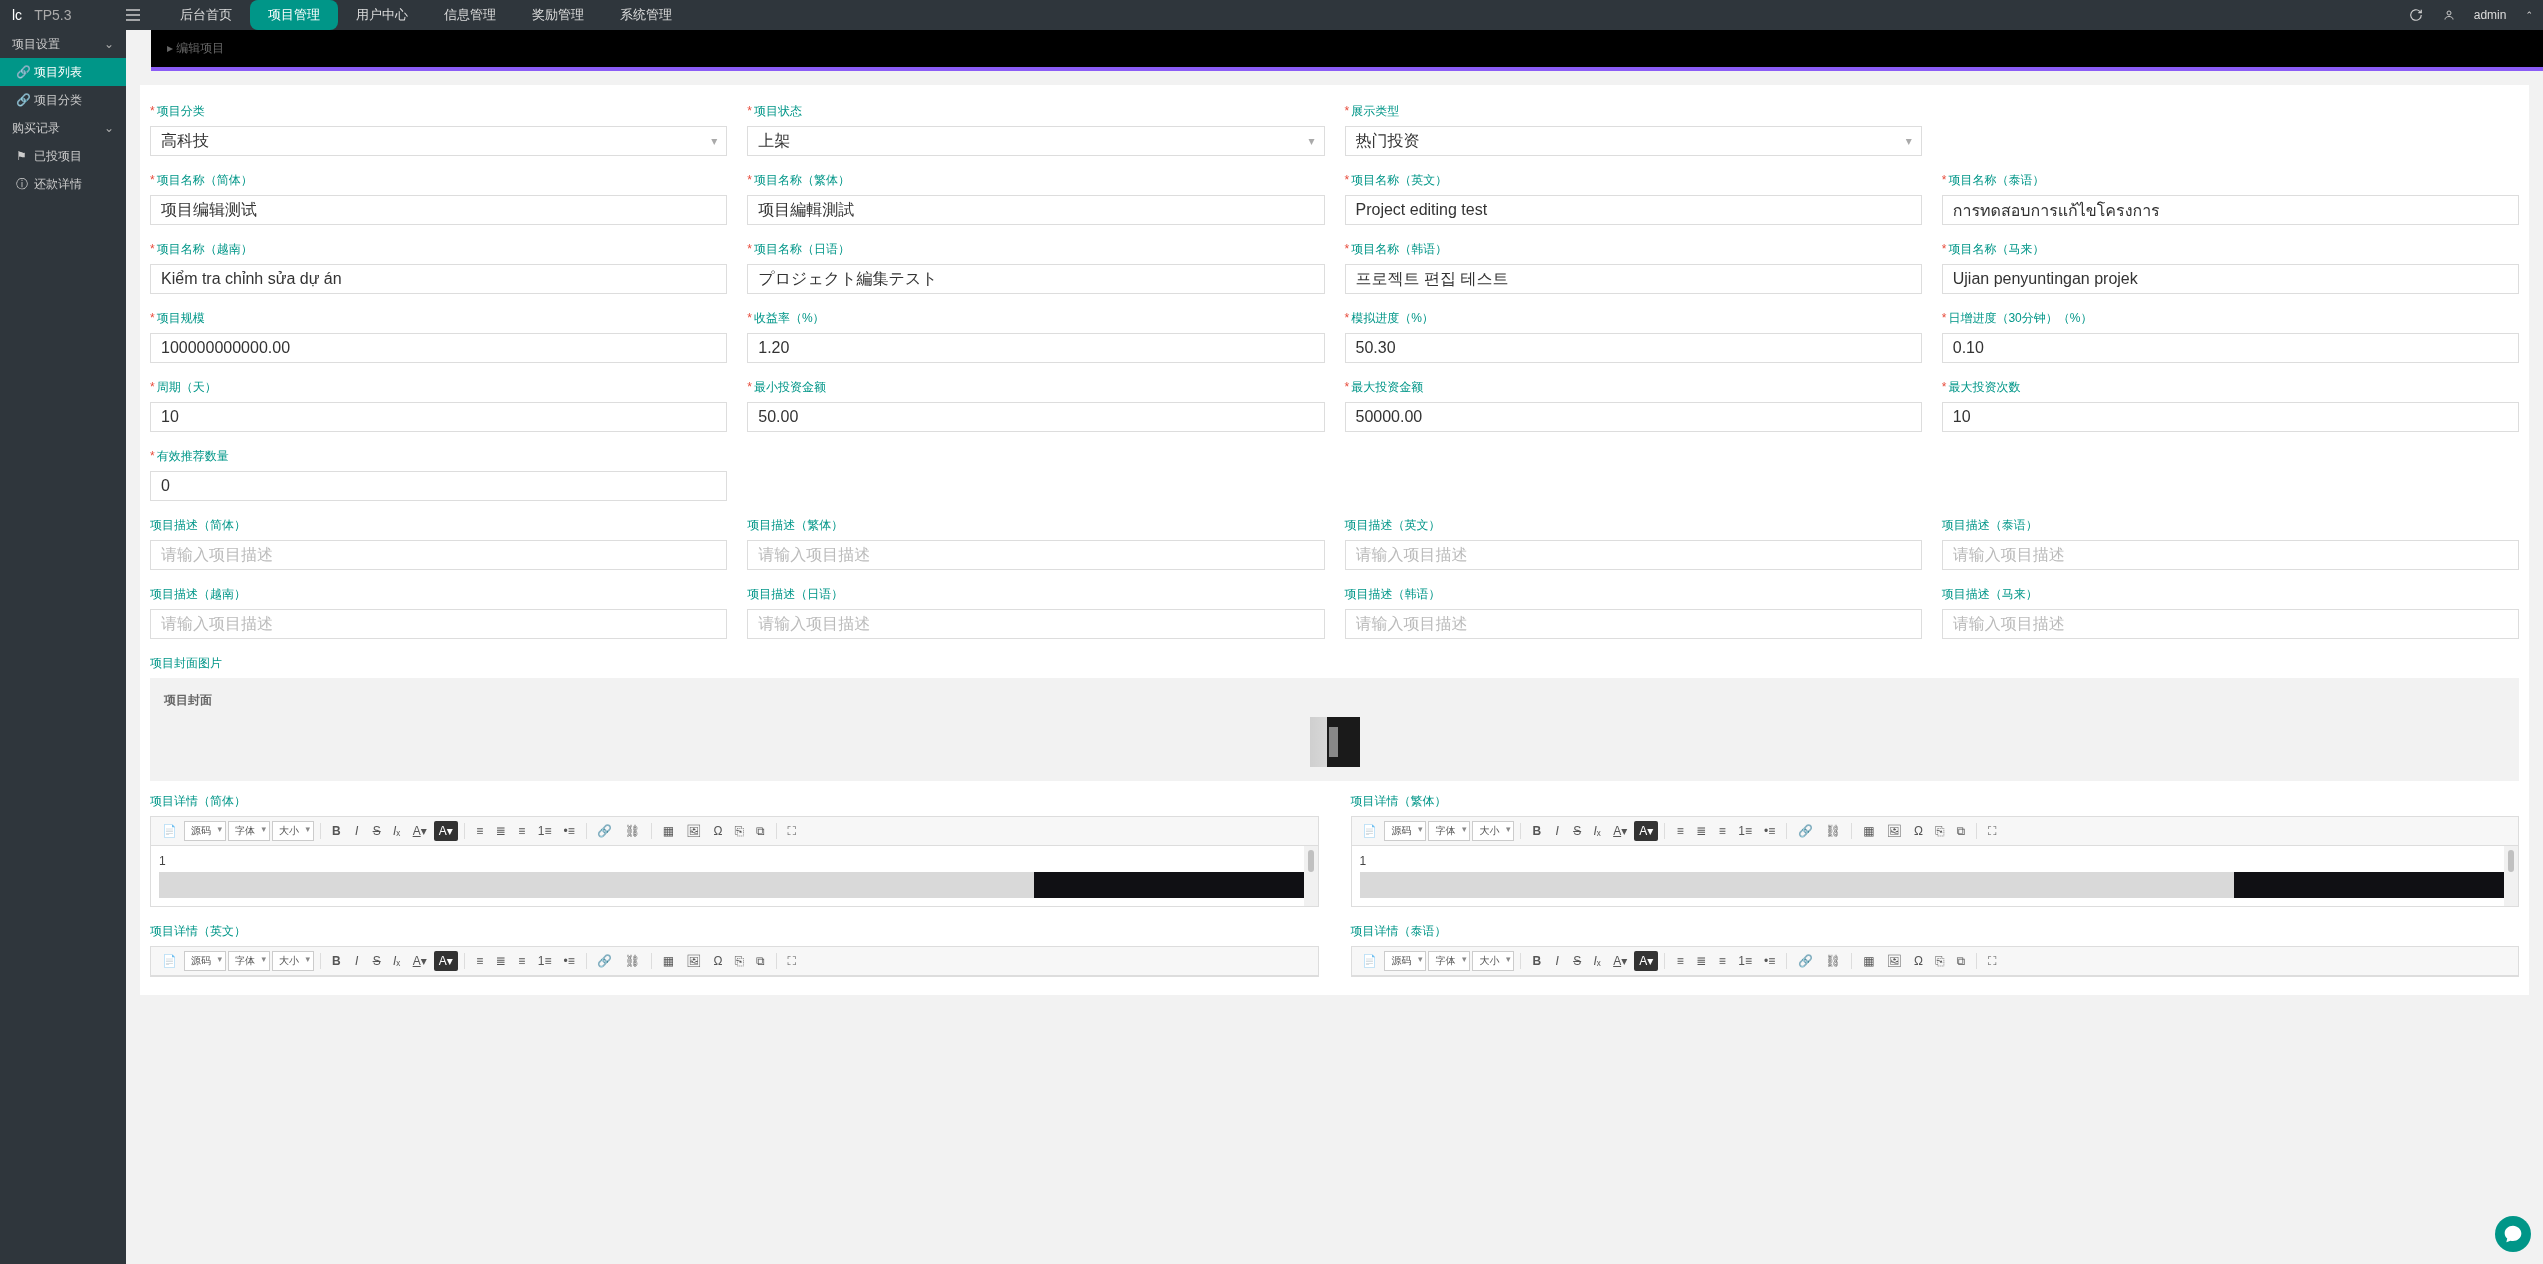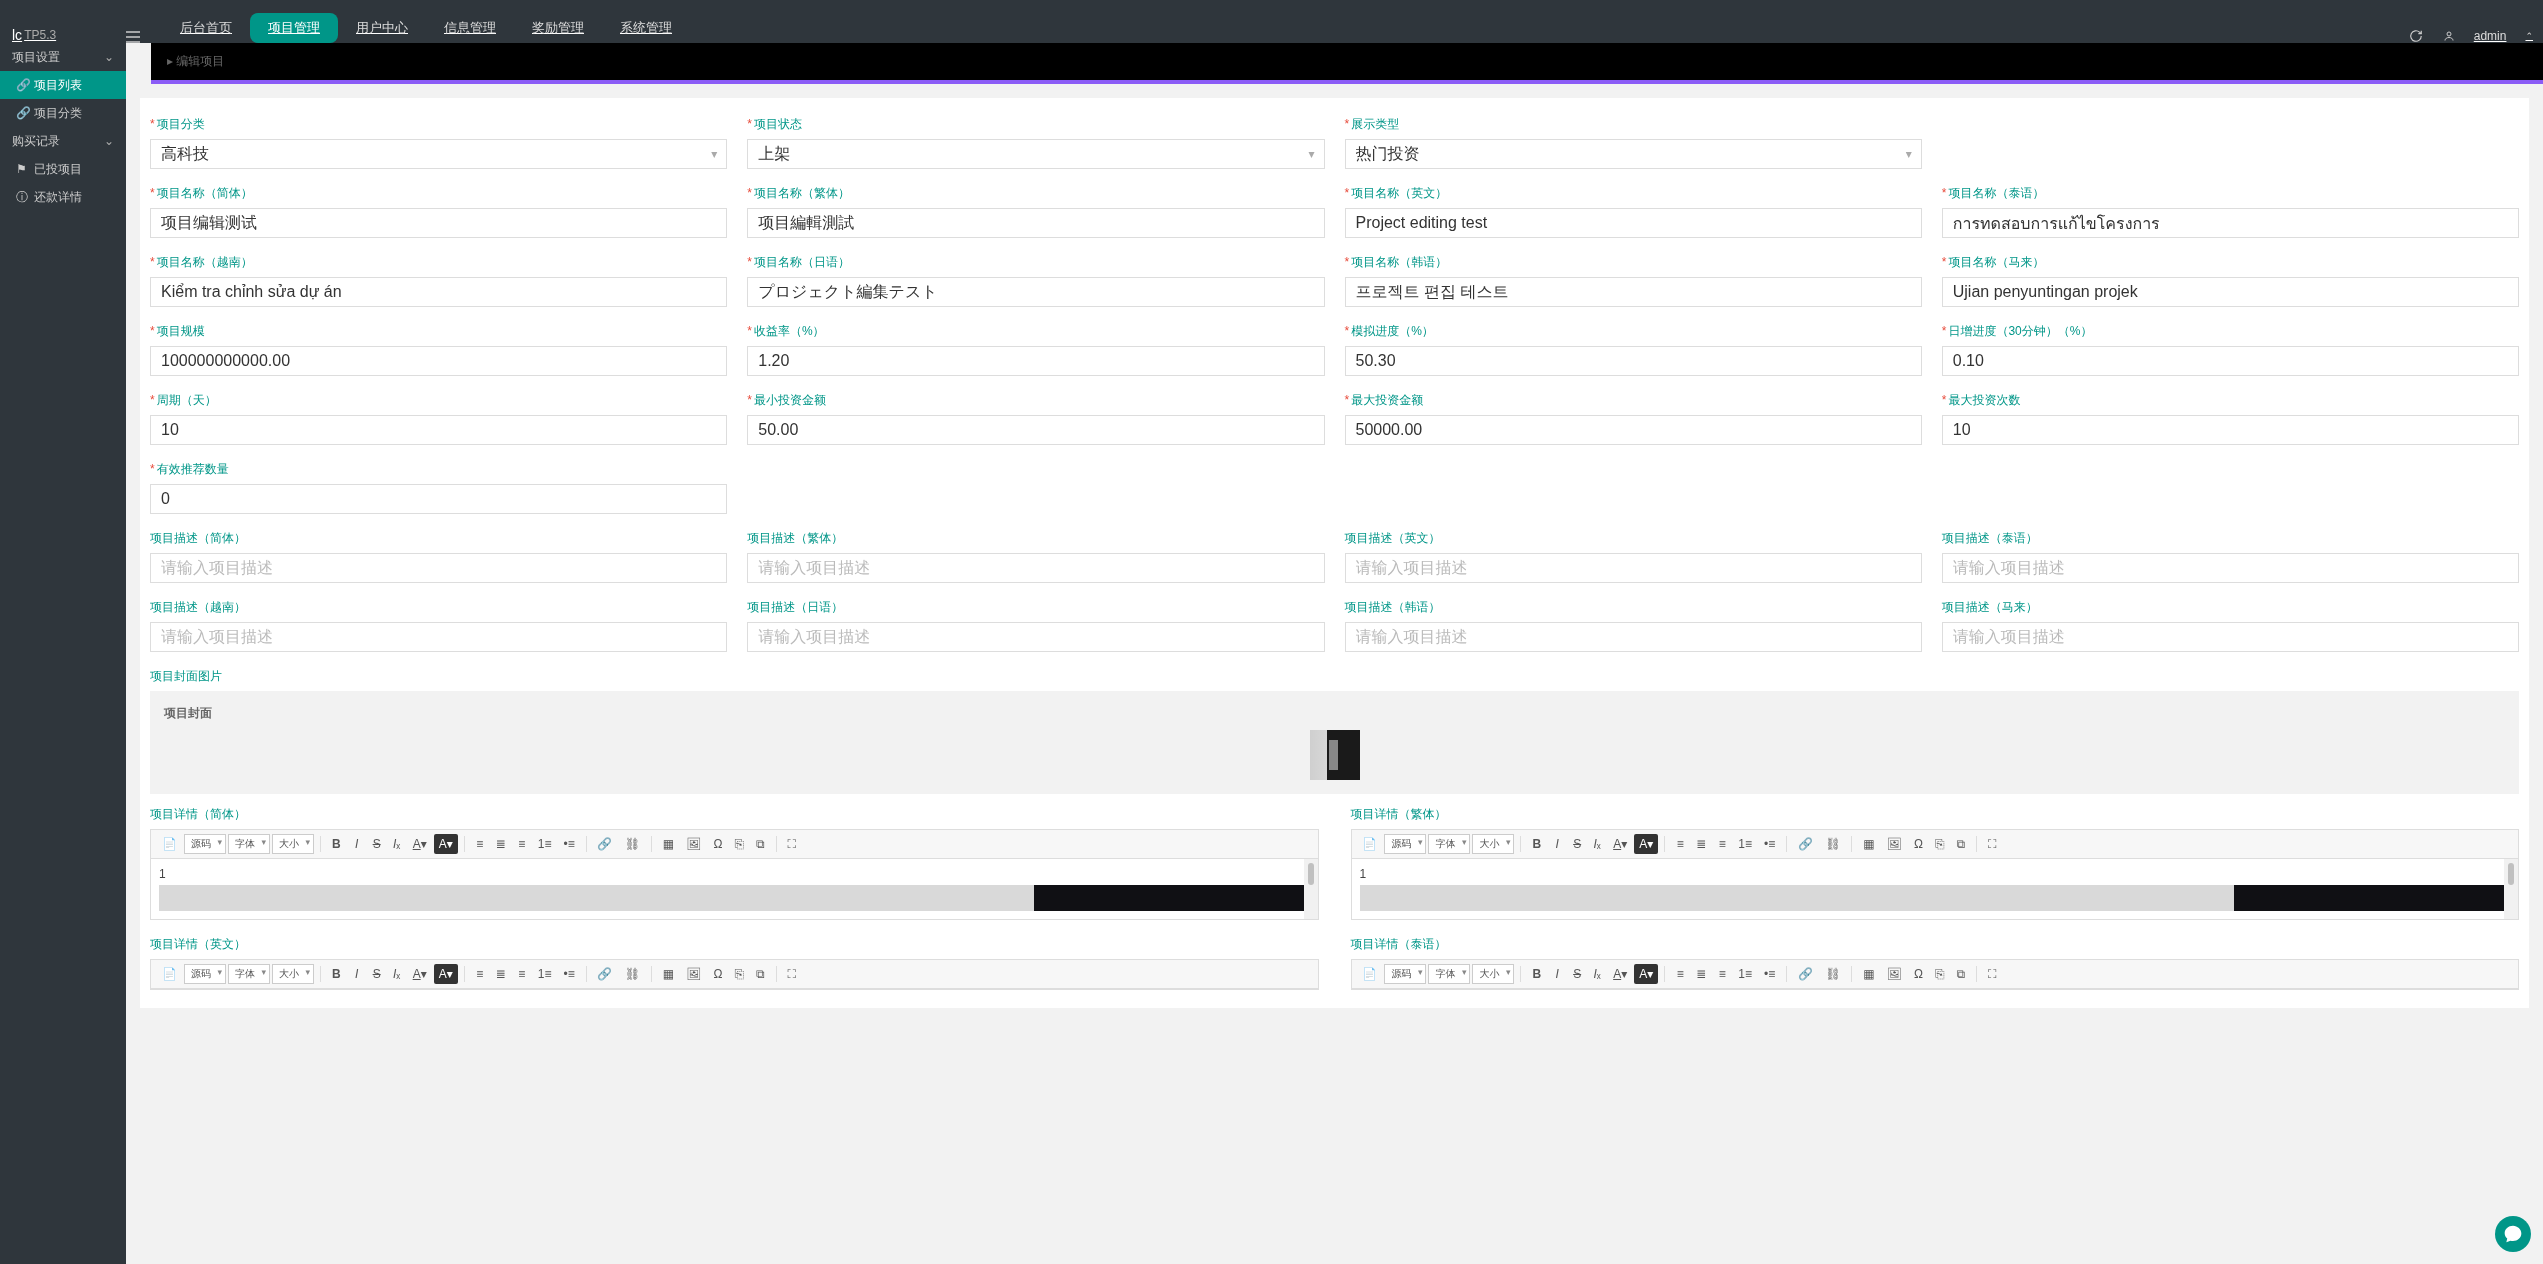--- a/index.html
+++ b/index.html
@@ -1,21 +1,21 @@
 <!DOCTYPE html>
 <html><head>
 <meta charset="utf-8">
 <style>
 * { margin: 0; padding: 0; box-sizing: border-box; }
 body { font-family: "Microsoft YaHei", Arial, sans-serif; font-size: 12px; background: #f2f2f2; }
 
 
-.topnav { height: 43px; background: #2f363c; display: flex; align-items: flex-end; color: #fff; text-decoration: underline; }
+.topnav { height: 30px; background: #2f363c; display: flex; align-items: center; color: #fff; }
 .brand { width: 126px; display: flex; align-items: center; padding-left: 12px; font-size: 14px; }
-.brand sup { font-size: 12px; color: #aaa; margin-left: 2px; }
+.brand sup { font-size: 14px; color: #aaa; margin-left: 12px; }
 .hamburger { width: 36px; text-align: center; cursor: pointer; color: #ccc; }
 .navitem { padding: 0 18px; height: 30px; line-height: 30px; cursor: pointer; color: #ddd; font-size: 13px; }
 .navitem.active { background: #009688; color: #fff; border-radius: 8px; }
 .navspacer { flex: 1; }
 .navright { display: flex; align-items: center; padding-right: 10px; color: #ddd; gap: 20px; }
 .navright span { cursor: pointer; }
 
 
 .layout { display: flex; height: calc(100vh - 30px); }
 .sidebar { width: 126px; background: #2f363c; color: #ccc; flex-shrink: 0; }

